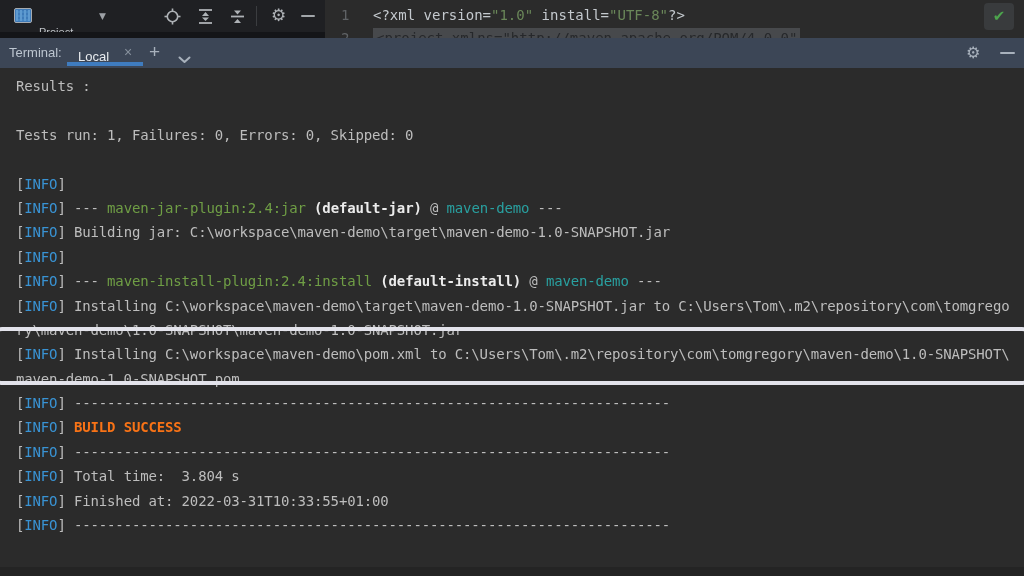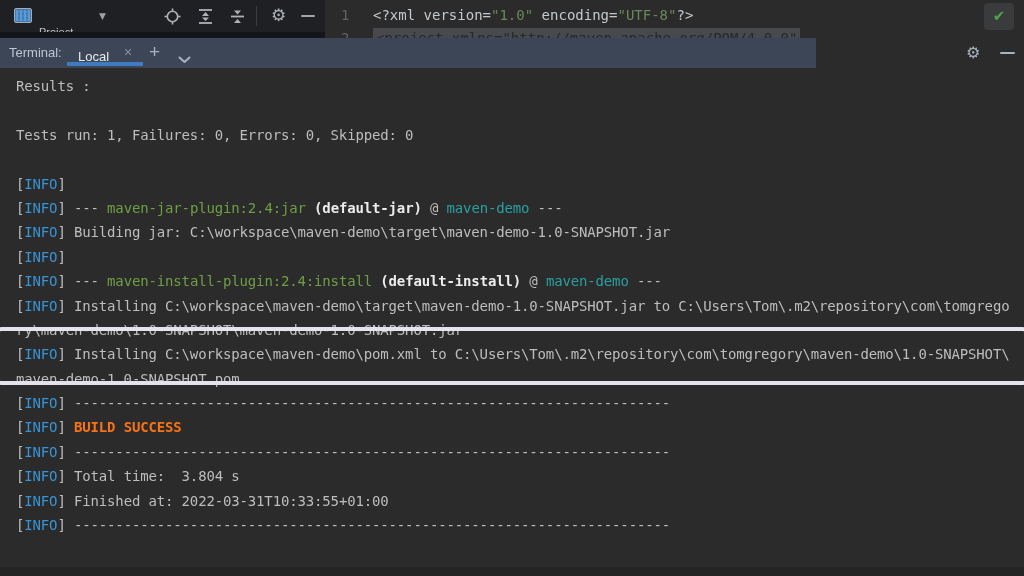--- a/index.html
+++ b/index.html
@@ -30,21 +30,21 @@
   .ed-num1{left:16px;top:4px;line-height:22px;}
   .ed-num2{left:16px;top:28px;line-height:20px;}
   .ed-line1{position:absolute;left:48px;top:4px;line-height:22px;white-space:pre;}
   .xp{color:#C4C9CE;}
   .xs{color:#6A8759;}
   .ed-line2{position:absolute;left:48px;top:28px;line-height:20px;white-space:pre;background:#47494C;color:#26282B;padding:0 3px;}
   .check-btn{position:absolute;left:659px;top:3px;width:30px;height:27px;background:#393B3D;border-radius:4px;
              text-align:center;line-height:27px;font-size:15px;color:#4DA54D;font-family:"DejaVu Sans",sans-serif;}
 
   
-  .term-header{position:absolute;left:0;top:38px;width:816px;height:30px;background:#3C4656;}
+  .term-header{position:absolute;left:0;top:38px;width:1024px;height:30px;background:#3C4656;}
   .th-label{position:absolute;left:9px;top:0;height:30px;line-height:29px;font-size:13px;color:#BDC6D0;}
   .th-tab{position:absolute;left:78px;top:4px;height:30px;line-height:29px;font-size:13px;color:#E8EBEE;}
   .th-tab-underline{position:absolute;left:67px;bottom:2px;width:76px;height:4px;background:#3F7CBF;}
   .th-close{position:absolute;left:124px;top:0;height:30px;line-height:28px;font-size:14px;color:#87919D;}
   .th-plus{position:absolute;left:149px;top:0;height:30px;line-height:27px;font-size:19px;color:#A8B1BC;font-weight:400;}
   .th-chevron{position:absolute;left:178px;top:12px;width:13px;height:8px;}
   .th-gear{position:absolute;left:966px;top:0;height:30px;line-height:29px;font-size:16px;color:#A8B1BC;font-family:"DejaVu Sans",sans-serif;}
   .th-min{position:absolute;left:1000px;top:14px;width:15px;height:2px;background:#A8B1BC;border-radius:1px;}
 
   
@@ -99,21 +99,21 @@
     </svg>
   </div>
   <div class="proj-sep"></div>
   <div class="gear-glyph" style="left:271px;">⚙</div>
   <div class="hide-bar"></div>
 </div>
 <div class="proj-header-strip"></div>
 
 <div class="editor">
   <div class="ed-num ed-num1">1</div>
-  <div class="ed-line1"><span class="xp">&lt;?xml version=</span><span class="xs">"1.0"</span><span class="xp"> encoding=</span><span class="xs">"UTF-8"</span><span class="xp">?&gt;</span></div>
+  <div class="ed-line1"><span class="xp">&lt;?xml version=</span><span class="xs">"1.0"</span><span class="xp"> install=</span><span class="xs">"UTF-8"</span><span class="xp">?&gt;</span></div>
   <div class="ed-num ed-num2">2</div>
   <div class="ed-line2">&lt;project xmlns="http://maven.apache.org/POM/4.0.0"</div>
   <div class="check-btn">✔</div>
 </div>
 
 <div class="term-header">
   <div class="th-label">Terminal:</div>
   <div class="th-tab">Local</div>
   <div class="th-tab-underline"></div>
   <div class="th-close">×</div>

